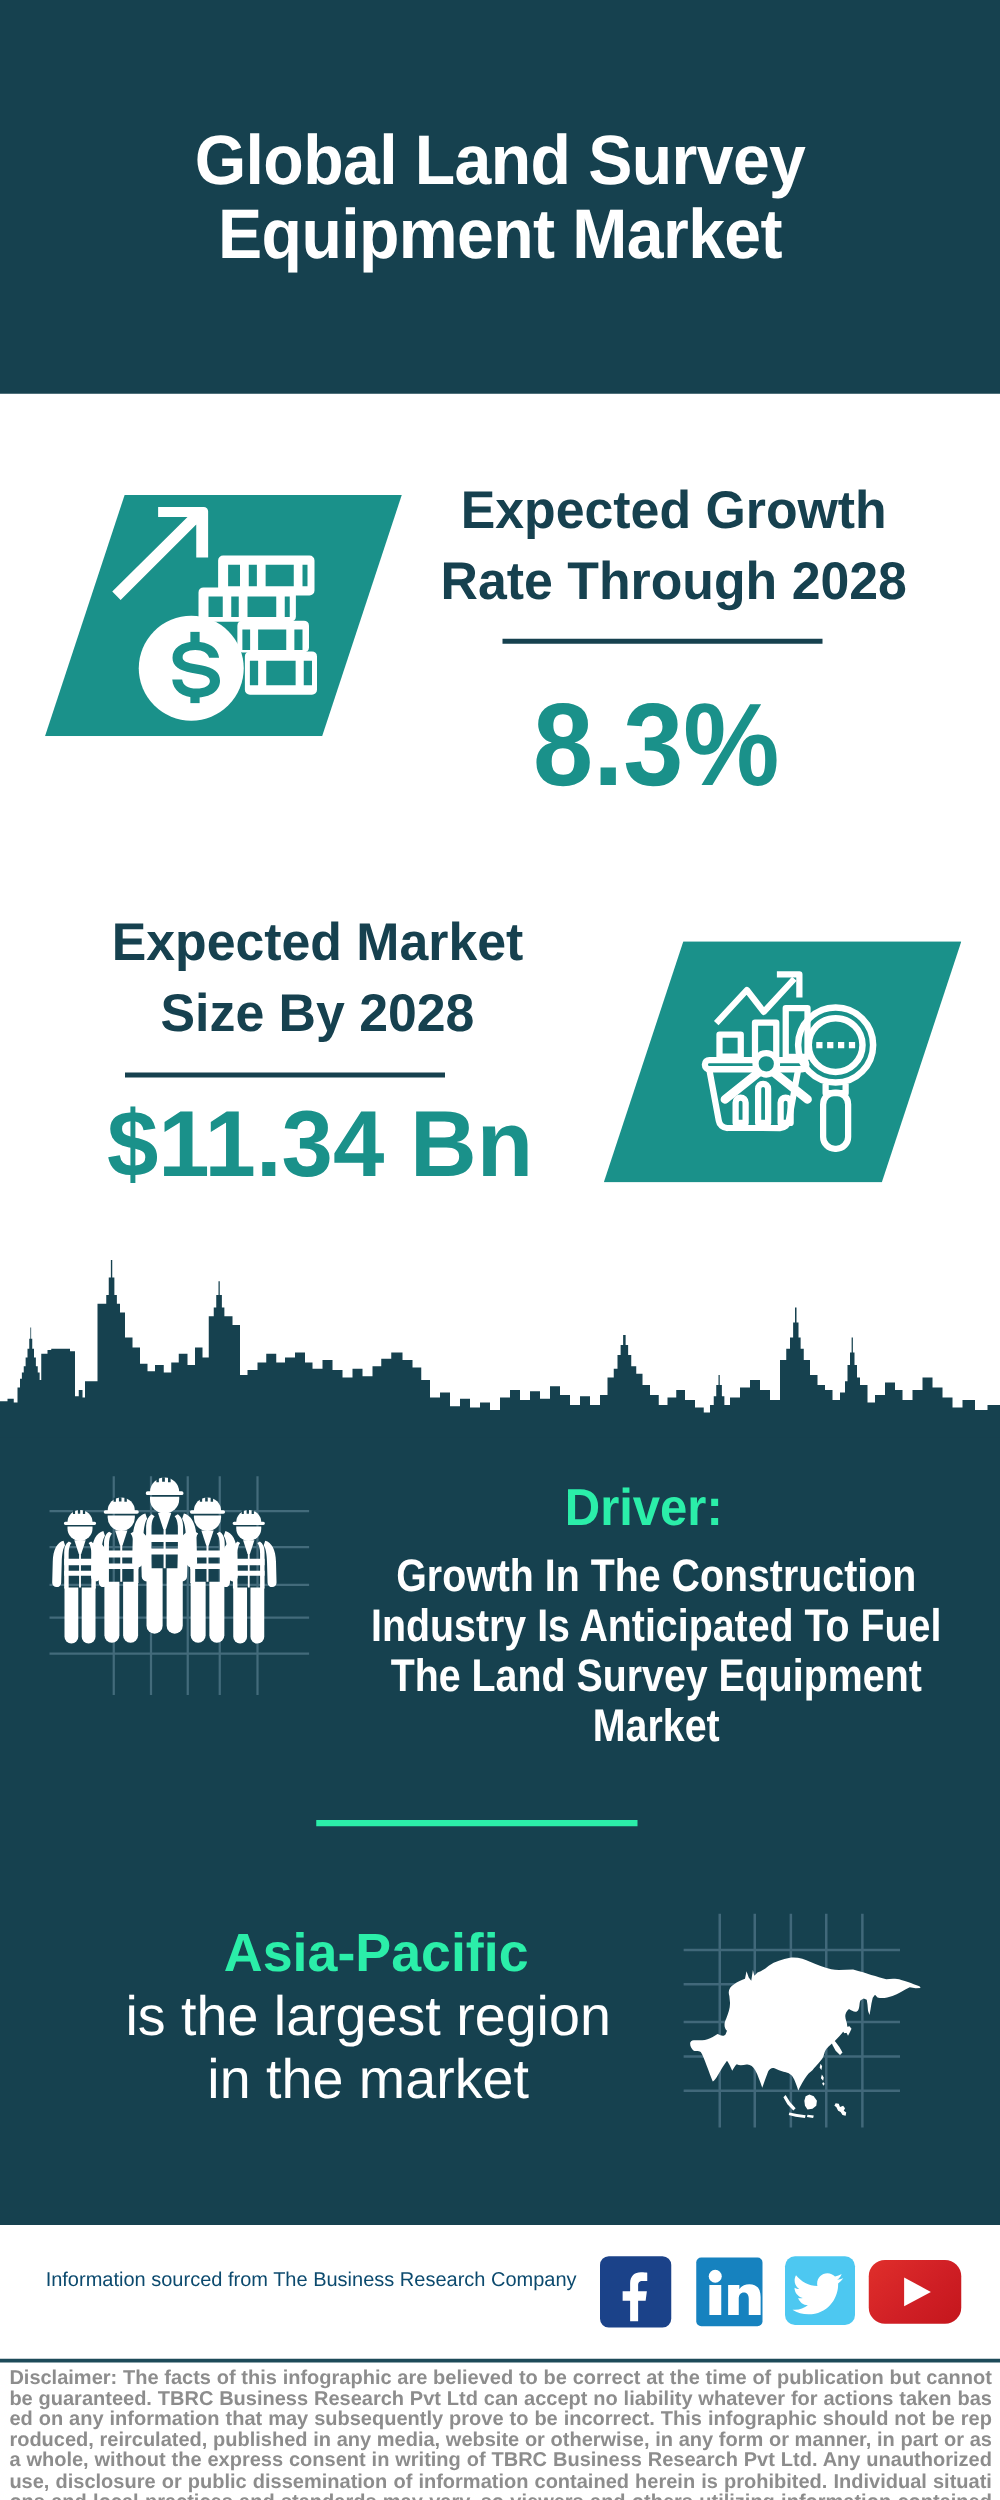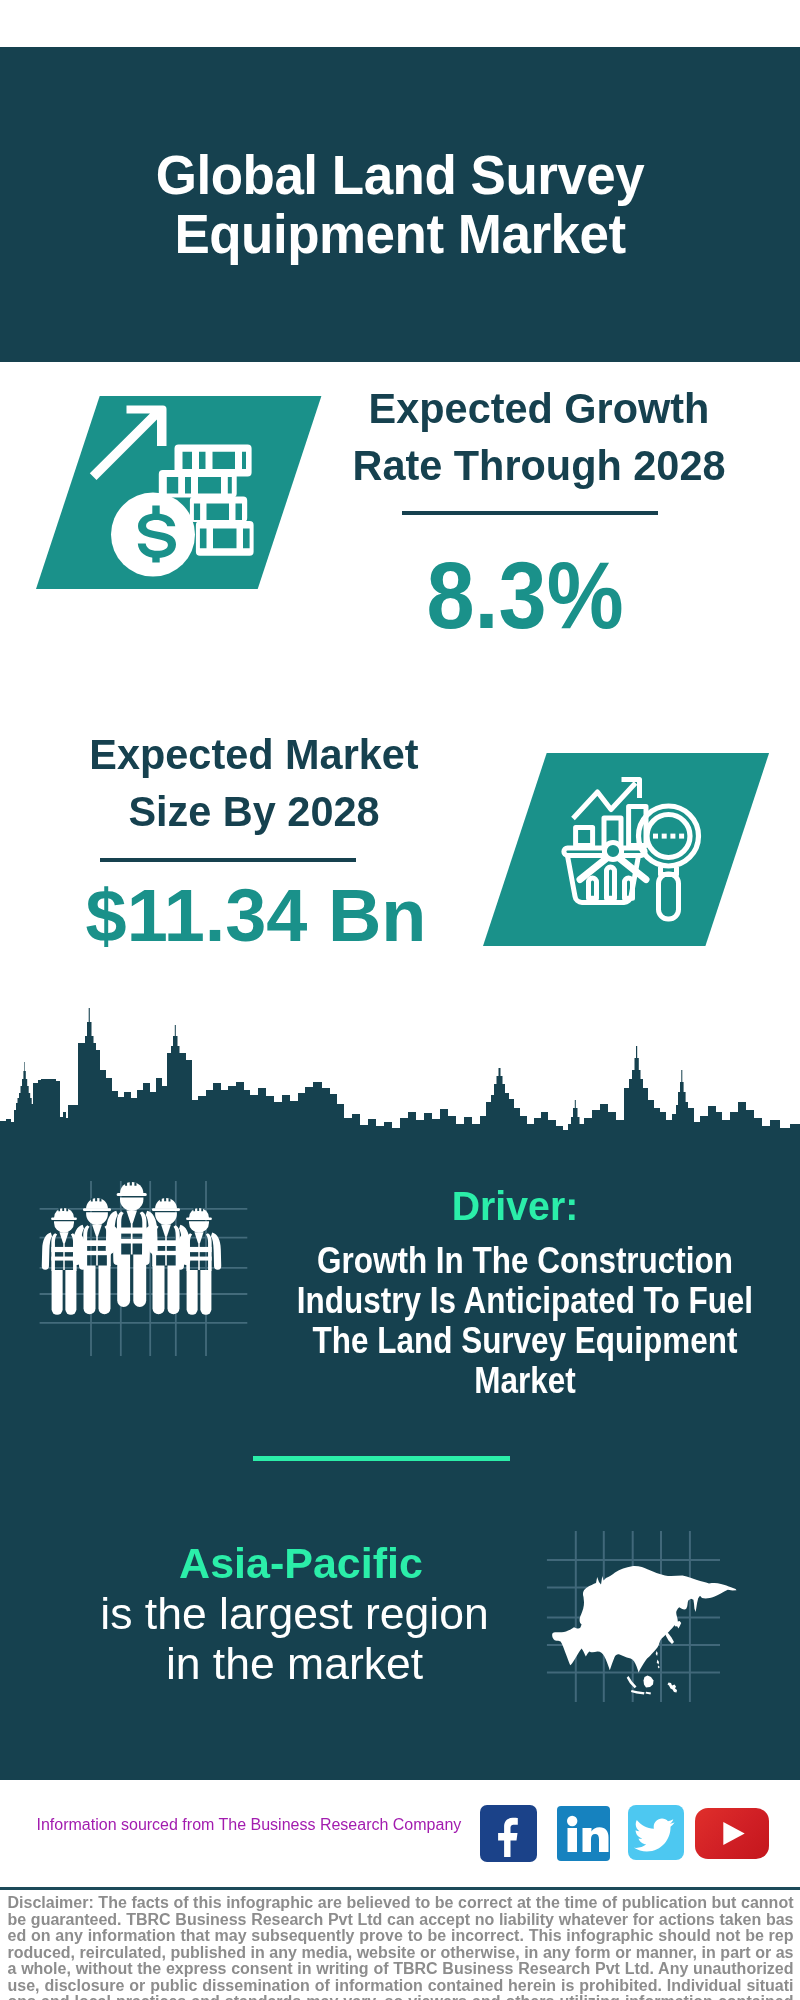--- a/index.html
+++ b/index.html
@@ -1,41 +1,41 @@
 <!DOCTYPE html>
 <html><head>
 <meta charset="utf-8">
 <style>
   html,body{margin:0;padding:0;}
   body{width:800px;height:2000px;background:#fff;font-family:"Liberation Sans",sans-serif;overflow:hidden;-webkit-font-smoothing:antialiased;}
   .page{position:relative;width:800px;height:2000px;background:#fff;overflow:hidden;}
 
   
-  .header{position:absolute;left:0;top:0;width:800px;height:315px;background:#16414F;margin-top:47px;}
+  .header{position:absolute;left:0;top:0;width:800px;height:315px;background:#16414F;}
   .header-title{position:absolute;left:0;top:98px;width:800px;white-space:nowrap;text-align:center;color:#fff;
                 font-size:56px;font-weight:bold;line-height:59px;letter-spacing:-0.5px;
                 transform:scaleX(0.945);transform-origin:400px 0;}
 
   
   .tile{position:absolute;background:#1A918A;}
   .tile svg{position:absolute;overflow:visible;}
 
   
   .stat-label{position:absolute;color:#16414F;font-weight:bold;font-size:42.5px;line-height:56.6px;
               text-align:center;transform:scaleX(0.975);white-space:nowrap;}
   .stat-rule{position:absolute;height:4px;background:#16414F;}
   .stat-value{position:absolute;color:#1A918A;font-weight:bold;line-height:1;text-align:center;white-space:nowrap;}
   .driver-head{position:absolute;color:#2BEEA9;font-weight:bold;font-size:41.5px;line-height:41.5px;text-align:center;transform:scaleX(0.945);white-space:nowrap;}
   .driver-text{position:absolute;color:#fff;font-weight:bold;font-size:36.5px;line-height:40px;text-align:center;transform:scaleX(0.862);white-space:nowrap;}
   .green-rule{position:absolute;height:5px;background:#2BEEA9;}
   .region-name{position:absolute;color:#2BEEA9;font-weight:bold;font-size:43px;line-height:43px;text-align:center;white-space:nowrap;}
   .region-text{position:absolute;color:#fff;font-size:44.5px;line-height:50.25px;text-align:center;white-space:nowrap;}
 
   
-  .src-text{position:absolute;color:#a21caf;font-size:16px;line-height:25px;white-space:nowrap;}
+  .src-text{position:absolute;color:#0c4a6e;font-size:16px;line-height:25px;white-space:nowrap;}
   .divider{position:absolute;background:#1d4a59;height:3.5px;}
   .disclaimer{position:absolute;color:#8d8d8d;font-size:16px;line-height:16.5px;text-align:justify;word-break:break-all;font-weight:bold;}
   .social{position:absolute;display:block;overflow:hidden;text-decoration:none;}
 </style>
 </head>
 <body>
 
 <div class="page">
 
   <div class="header">

